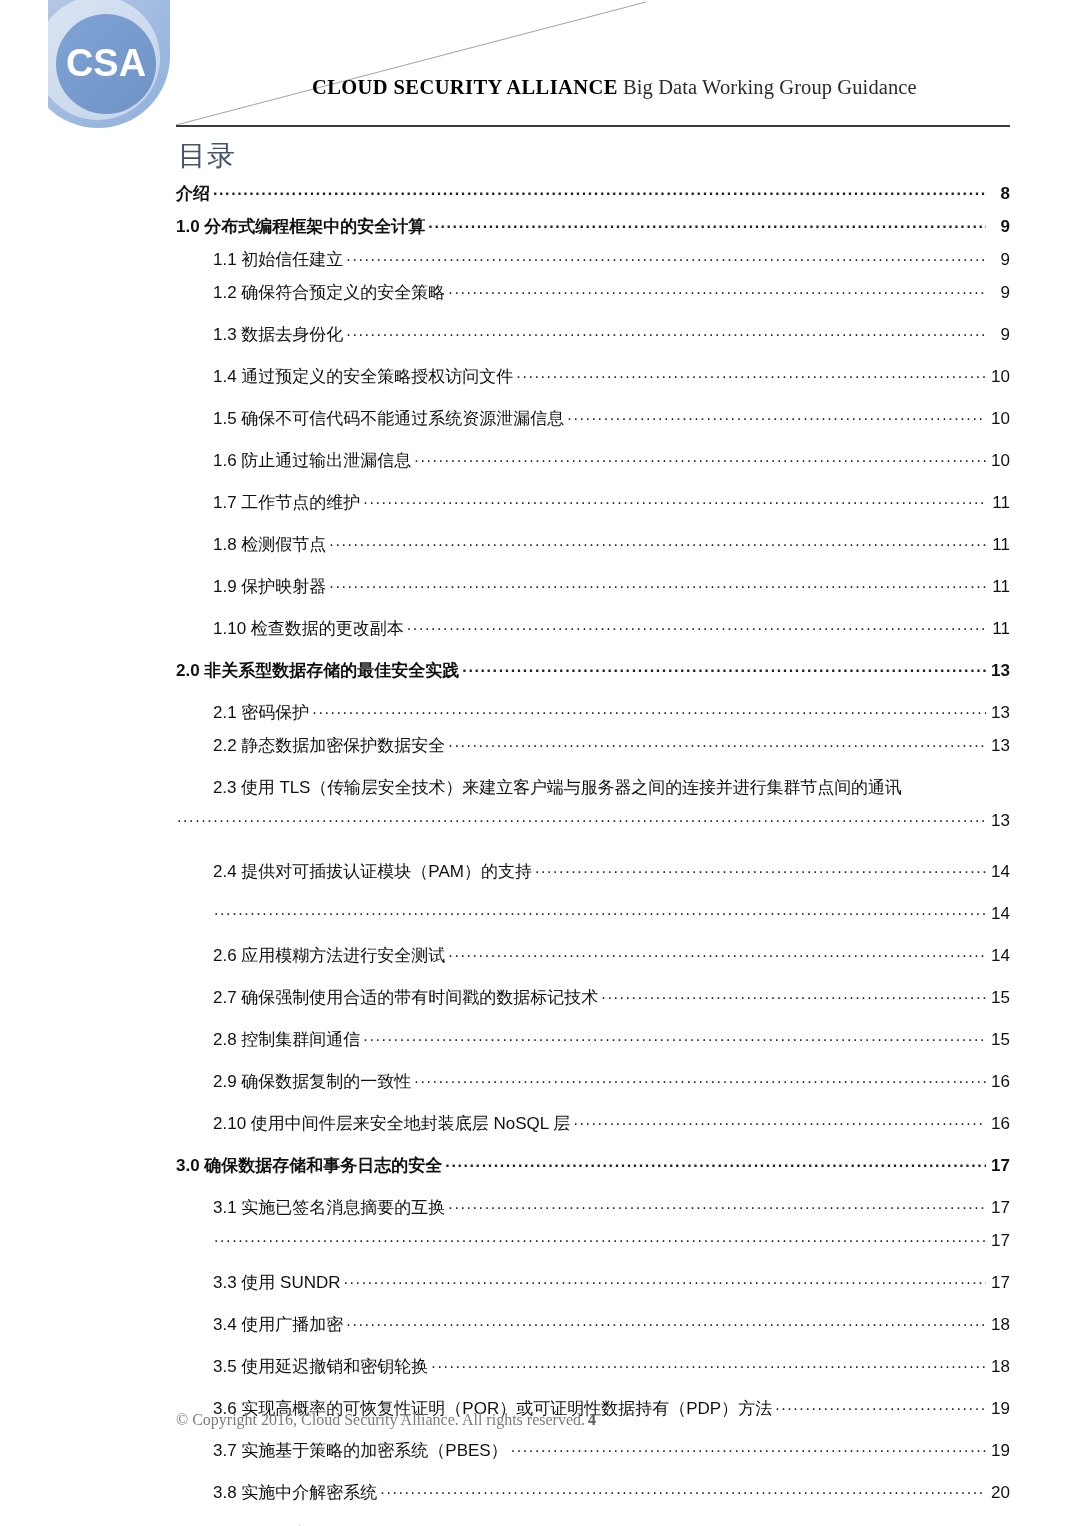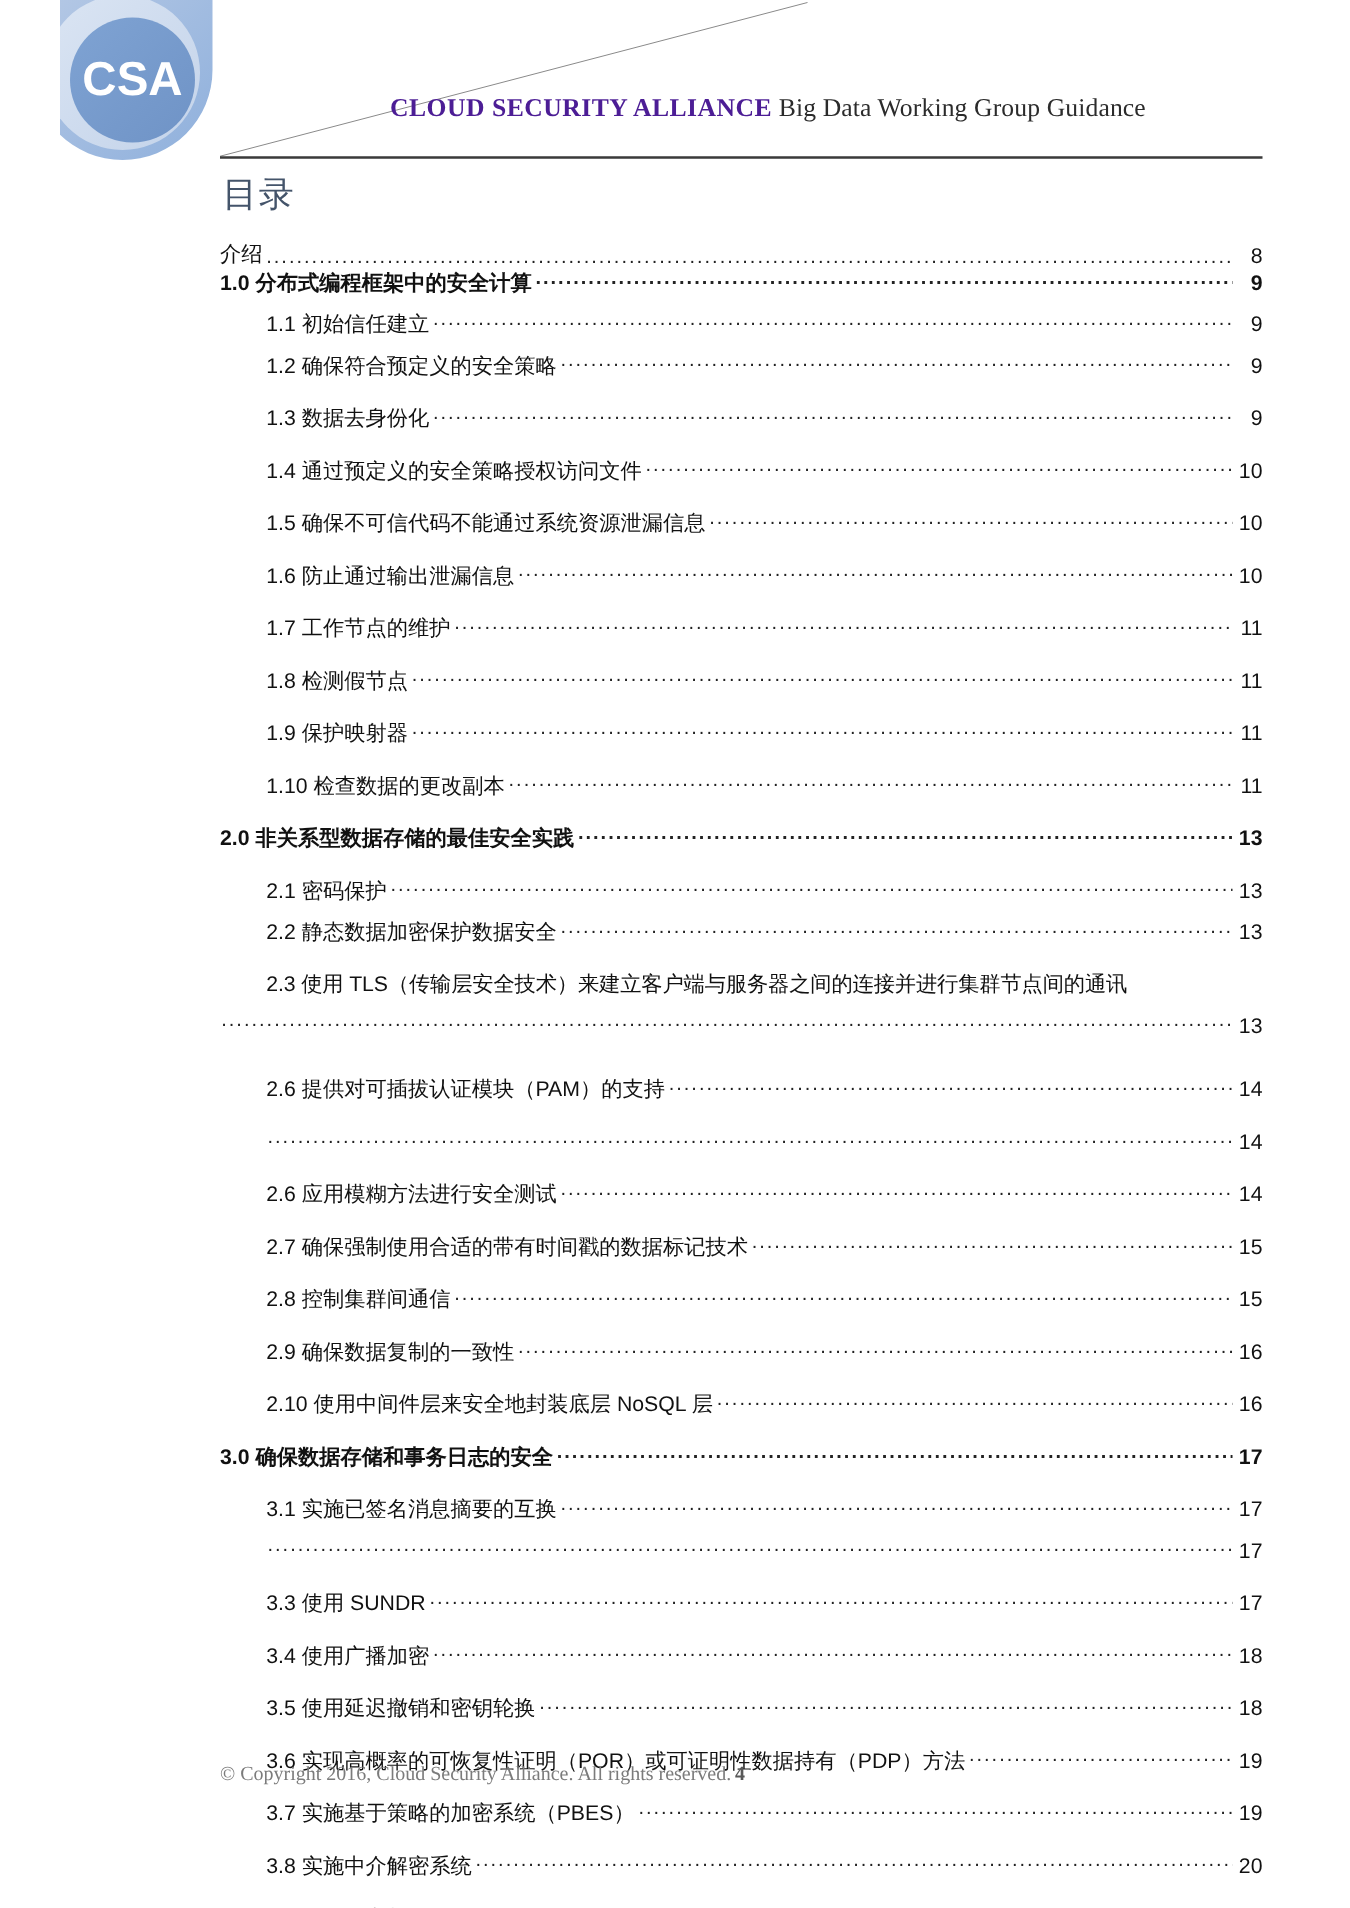--- a/index.html
+++ b/index.html
@@ -43,21 +43,21 @@
     position: absolute;
     left: 264px;
     top: 76px;
     font-family: "Liberation Serif", serif;
     font-size: 20.5px;
     white-space: nowrap;
     letter-spacing: 0.1px;
   }
   .header-title .brand {
     font-weight: bold;
-    color: #4c1d95;
+    color: #000000;
     letter-spacing: 0.4px;
   }
   .header-title .subtitle {
     font-weight: normal;
     color: #2b2b2b;
   }
   .header-rule {
     position: absolute;
     left: 128px;
     top: 125px;
@@ -113,21 +113,21 @@
   }
   .toc-row .pg {
     flex: 0 0 auto;
     text-align: right;
     min-width: 20px;
     padding-left: 3px;
   }
 
   
   .lvl1 { margin-left: 0px; font-weight: bold; }
-  .lvl1.plain { font-weight: normal; align-items: flex-end; }
+  .lvl1.plain { font-weight: bold; }
   .lvl2 { margin-left: 37px; justify-content: flex-end; }
 
   
   .tight  { margin-top: 0px;  height: 33px; }
   .loose  { margin-top: 0px;  height: 42px; }
 
   
   .toc-wrap {
     margin-left: 37px;
     font-size: 17px;
@@ -280,21 +280,21 @@
         <span class="pg">13</span>
       </div>
       <div class="toc-wrap">
         <div class="line1">2.3  使用 TLS（传输层安全技术）来建立客户端与服务器之间的连接并进行集群节点间的通讯</div>
         <div class="line2 toc-row">
           <span class="leader"></span>
           <span class="pg">13</span>
         </div>
       </div>
       <div class="toc-row lvl2 loose">
-        <span class="label">2.6  提供对可插拔认证模块（PAM）的支持</span>
+        <span class="label">2.4  提供对可插拔认证模块（PAM）的支持</span>
         <span class="leader"></span>
         <span class="pg">14</span>
       </div>
       <div class="toc-row lvl2 loose">
         <span class="leader"></span>
         <span class="pg">14</span>
       </div>
       <div class="toc-row lvl2 loose">
         <span class="label">2.6  应用模糊方法进行安全测试</span>
         <span class="leader"></span>

